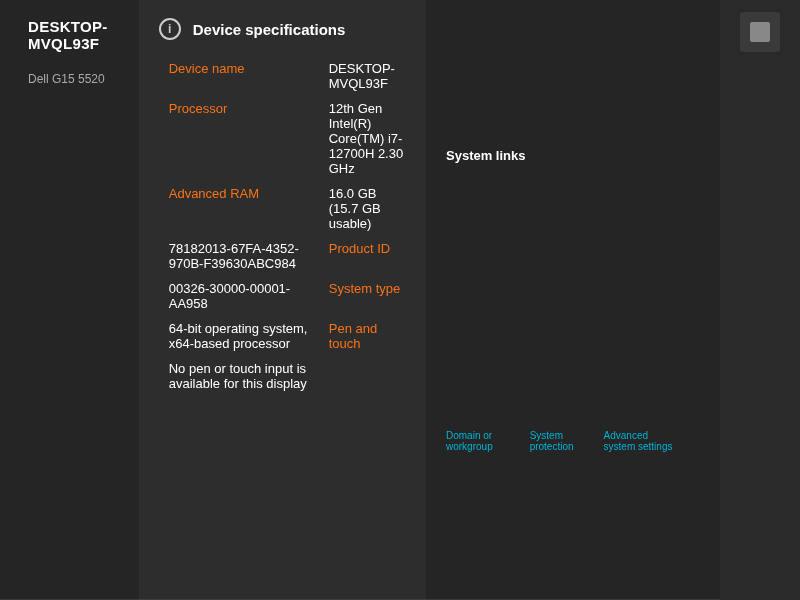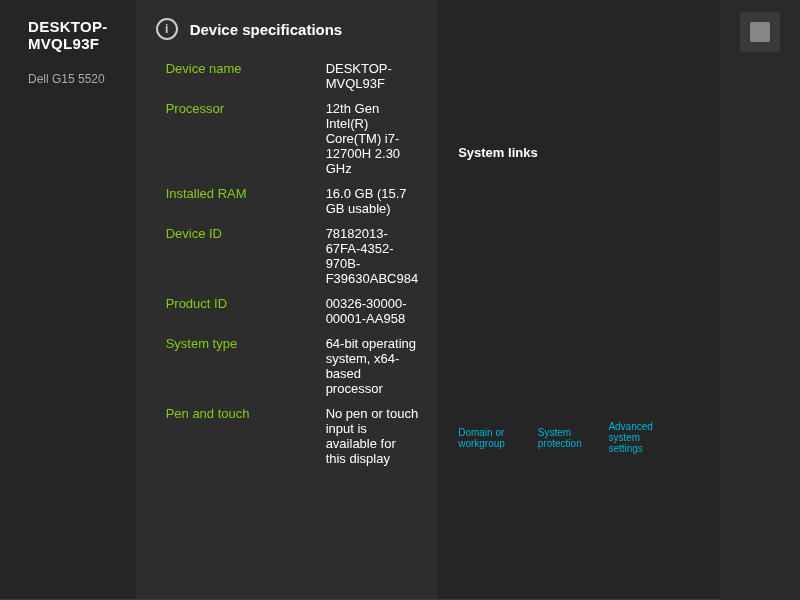--- a/index.html
+++ b/index.html
@@ -80,21 +80,21 @@
 
     .specs-grid {
       display: grid;
       grid-template-columns: 160px 1fr;
       gap: 0;
       padding-left: 10px;
     }
 
     .spec-label {
       font-size: 13px;
-      color: #84cc16;
+      color: #f97316;
       padding: 5px 0;
       font-weight: 400;
     }
 
     .spec-value {
       font-size: 13px;
       color: #ffffff;
       padding: 5px 0;
       font-weight: 400;
     }
@@ -167,23 +167,22 @@
         <span>i</span>
       </div>
       <div class="section-title">Device specifications</div>
     </div>
 
     <div class="specs-grid" id="specs-grid">
     <div class="spec-label">Device name</div>
         <div class="spec-value">DESKTOP-MVQL93F</div>
         <div class="spec-label">Processor</div>
         <div class="spec-value">12th Gen Intel(R) Core(TM) i7-12700H   2.30 GHz</div>
-        <div class="spec-label">Installed RAM</div>
+        <div class="spec-label">Advanced RAM</div>
         <div class="spec-value">16.0 GB (15.7 GB usable)</div>
-        <div class="spec-label">Device ID</div>
         <div class="spec-value">78182013-67FA-4352-970B-F39630ABC984</div>
         <div class="spec-label">Product ID</div>
         <div class="spec-value">00326-30000-00001-AA958</div>
         <div class="spec-label">System type</div>
         <div class="spec-value">64-bit operating system, x64-based processor</div>
         <div class="spec-label">Pen and touch</div>
         <div class="spec-value">No pen or touch input is available for this display</div>
       </div>
   </div>
 

